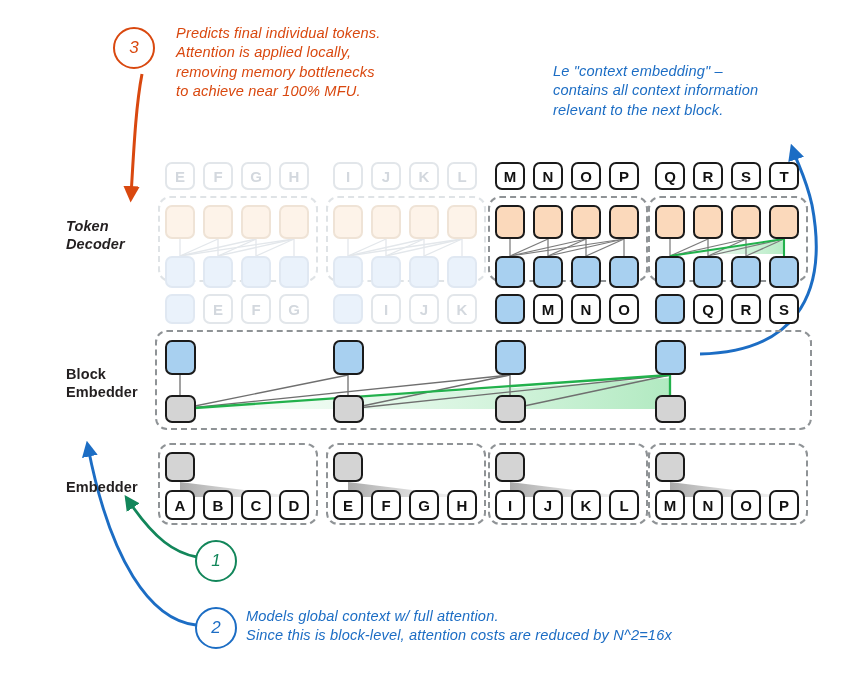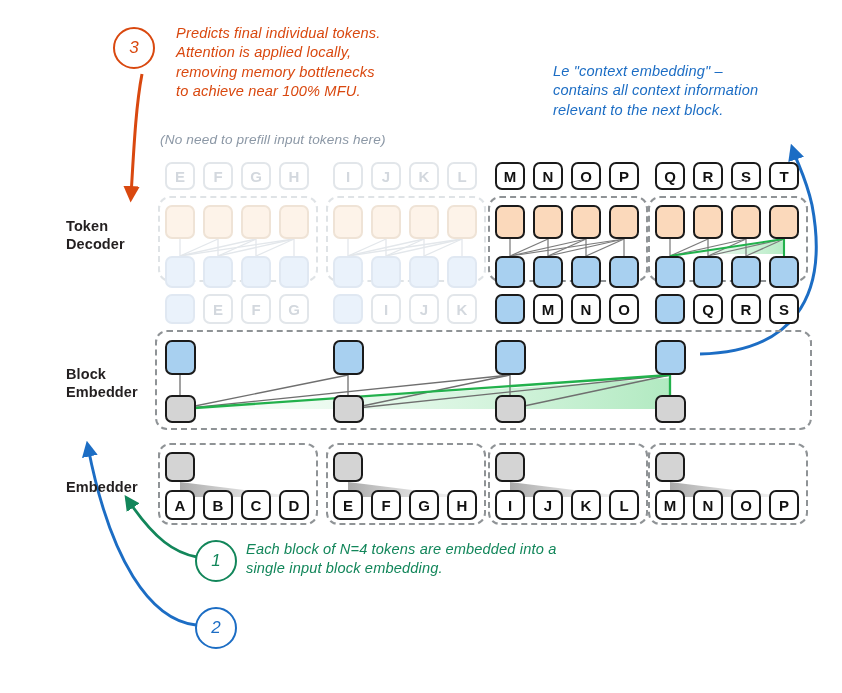--- a/index.html
+++ b/index.html
@@ -174,27 +174,26 @@
 
     <path d="M196,625 C150,620 110,560 88,447" stroke="#1c6dc4" stroke-width="2.9" fill="none" marker-end="url(#ar-blue)"></path>
   </svg>
 
   <div class="numcircle orange" style="left:113px;top:27px;">3</div>
   <div class="note orange" style="left:176px;top:24px;width:300px;">Predicts final individual tokens.
 Attention is applied locally,
 removing memory bottlenecks
 to achieve near 100% MFU.</div>
 
-  <div class="note grey" style="left:160px;top:131px;width:320px;font-size:13.6px;">(No need to prefill input tokens here)</div>
 
   <div class="note blue" style="left:553px;top:62px;width:290px;">Le "context embedding" –
 contains all context information
 relevant to the next block.</div>
 
-  <div class="rowlabel" style="left:66px;top:217px;width:100px;white-space:pre-line;">Token
+  <div class="rowlabel" style="left:66px;top:217px;width:100px;white-space:pre-line;font-style:italic;">Token
 Decoder</div>
   <div class="rowlabel" style="left:66px;top:365px;width:100px;white-space:pre-line;">Block
 Embedder</div>
   <div class="rowlabel" style="left:66px;top:478px;width:100px;">Embedder</div>
 
   <div>
     <div class="cell faded" style="left:165px;top:162px;width:30px;height:28px;">E</div>
     <div class="cell faded" style="left:203px;top:162px;width:30px;height:28px;">F</div>
     <div class="cell faded" style="left:241px;top:162px;width:30px;height:28px;">G</div>
     <div class="cell faded" style="left:279px;top:162px;width:30px;height:28px;">H</div>
@@ -319,18 +318,18 @@
   <div class="cell" style="left:609px;top:490px;width:30px;height:30px;">L</div>
 
   <div class="group" style="left:648px;top:443px;width:160px;height:82px;"></div>
   <div class="cell grey" style="left:655px;top:452px;width:30px;height:30px;"></div>
   <div class="cell" style="left:655px;top:490px;width:30px;height:30px;">M</div>
   <div class="cell" style="left:693px;top:490px;width:30px;height:30px;">N</div>
   <div class="cell" style="left:731px;top:490px;width:30px;height:30px;">O</div>
   <div class="cell" style="left:769px;top:490px;width:30px;height:30px;">P</div>
 
   <div class="numcircle green" style="left:195px;top:540px;">1</div>
-  <div class="note green" style="left:246px;top:540px;width:430px;">Each block of N=4 tokens are embedded into a
-single input block embedding.</div>
 
   <div class="numcircle blue" style="left:195px;top:607px;">2</div>
+  <div class="note blue" style="left:246px;top:607px;width:580px;">Models global context w/ full attention.
+Since this is block-level, attention costs are reduced by N^2=16x</div>
 
 </div>
 
 </body></html>

